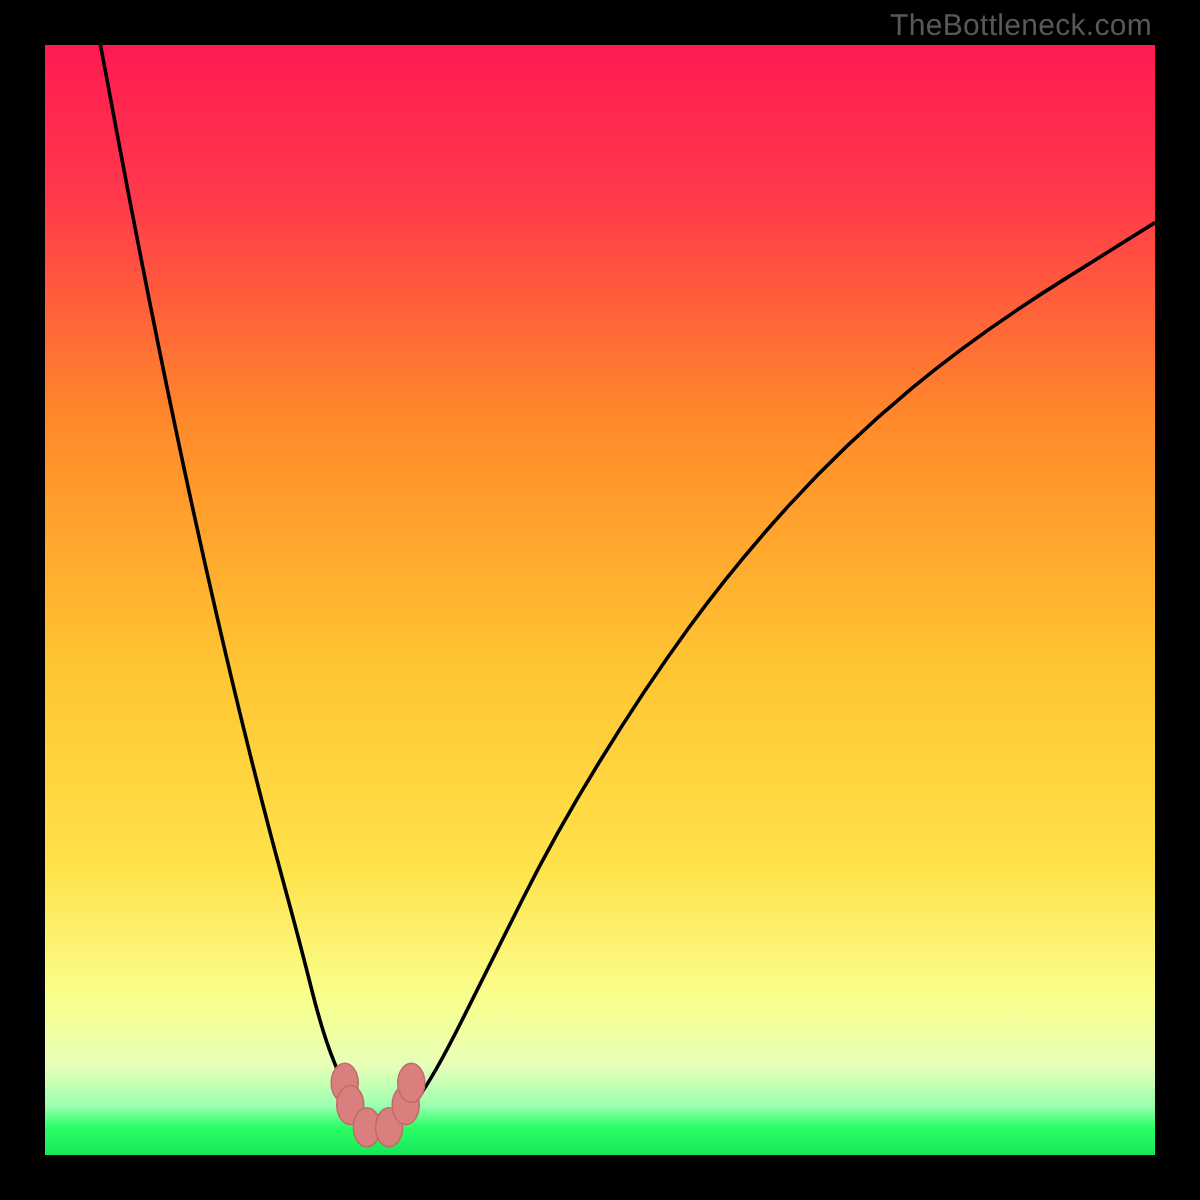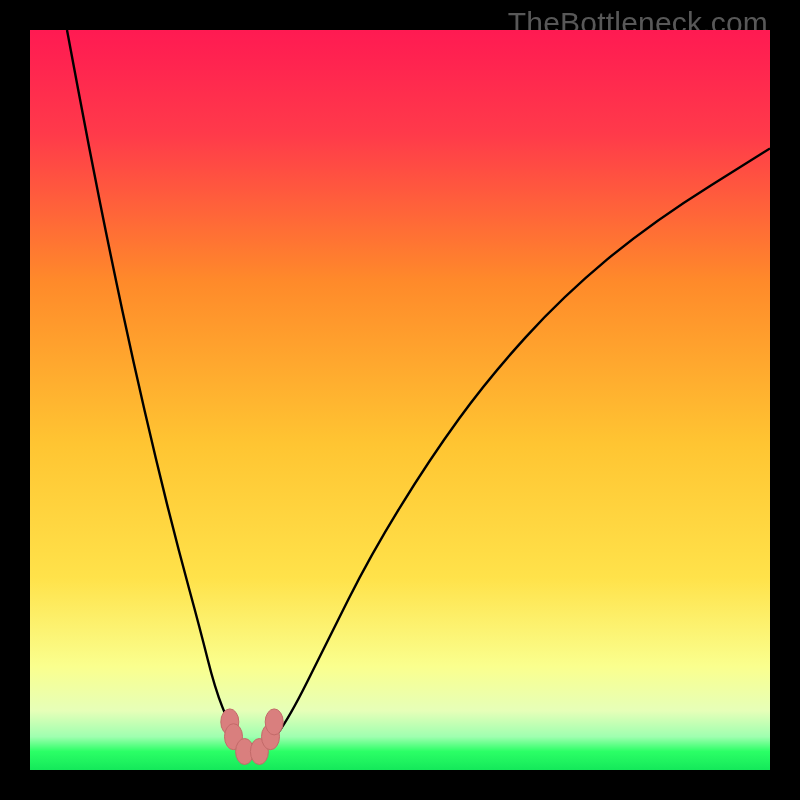--- a/index.html
+++ b/index.html
@@ -37,21 +37,21 @@
     left: 0;
     top: 0;
     width: 100%;
     height: 100%;
   }
   .watermark {
     position: absolute;
     top: 6px;
     right: 32px;
     color: #585858;
-    font-size: 30px;
+    font-size: 20px;
     font-weight: 500;
     letter-spacing: 0.2px;
   }
 </style>
 </head>
 <body>
 
 <div class="frame">
 
   <div class="watermark">TheBottleneck.com</div>

